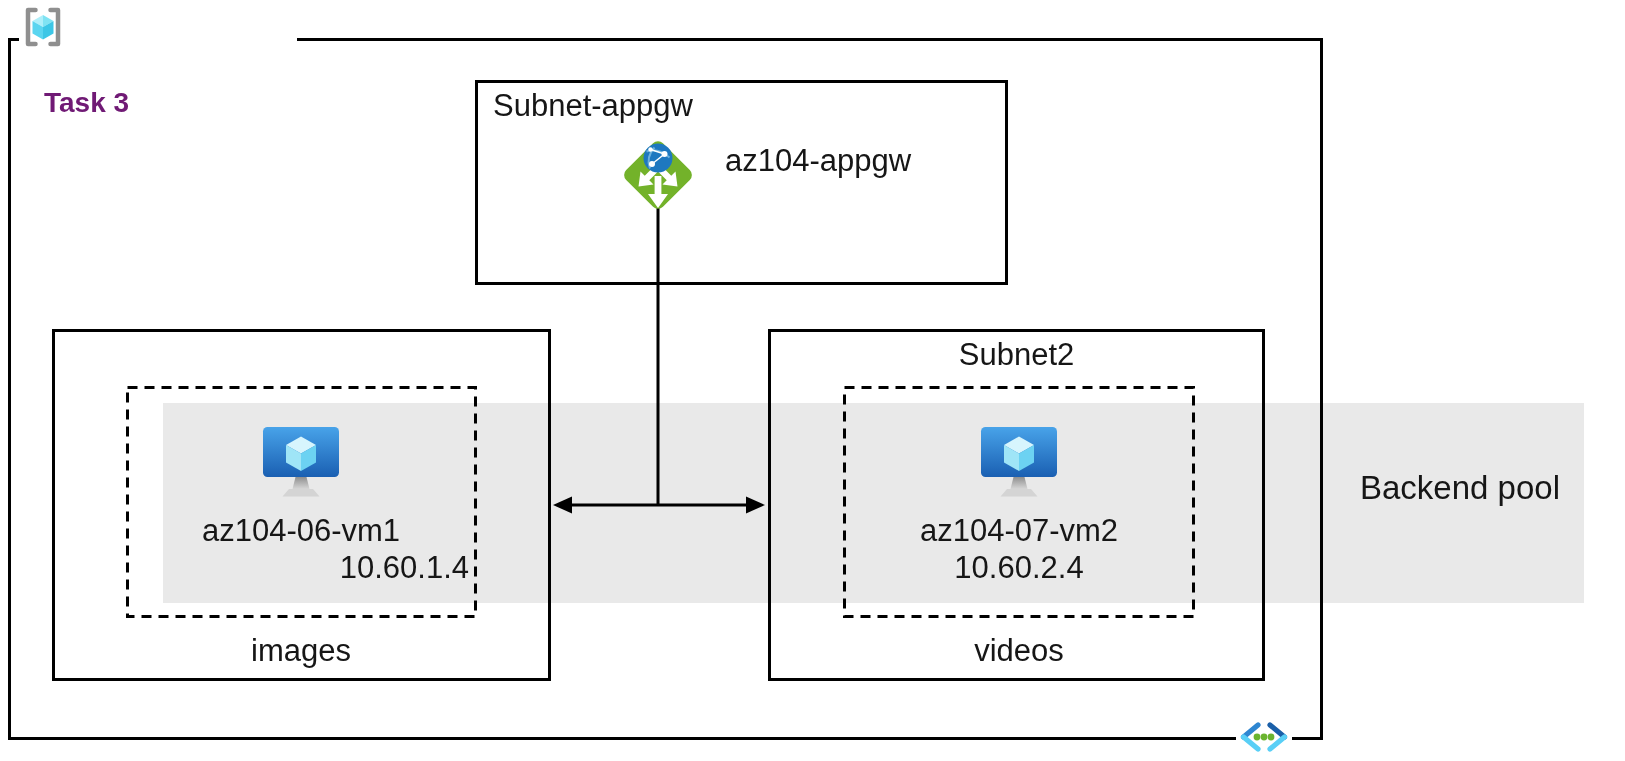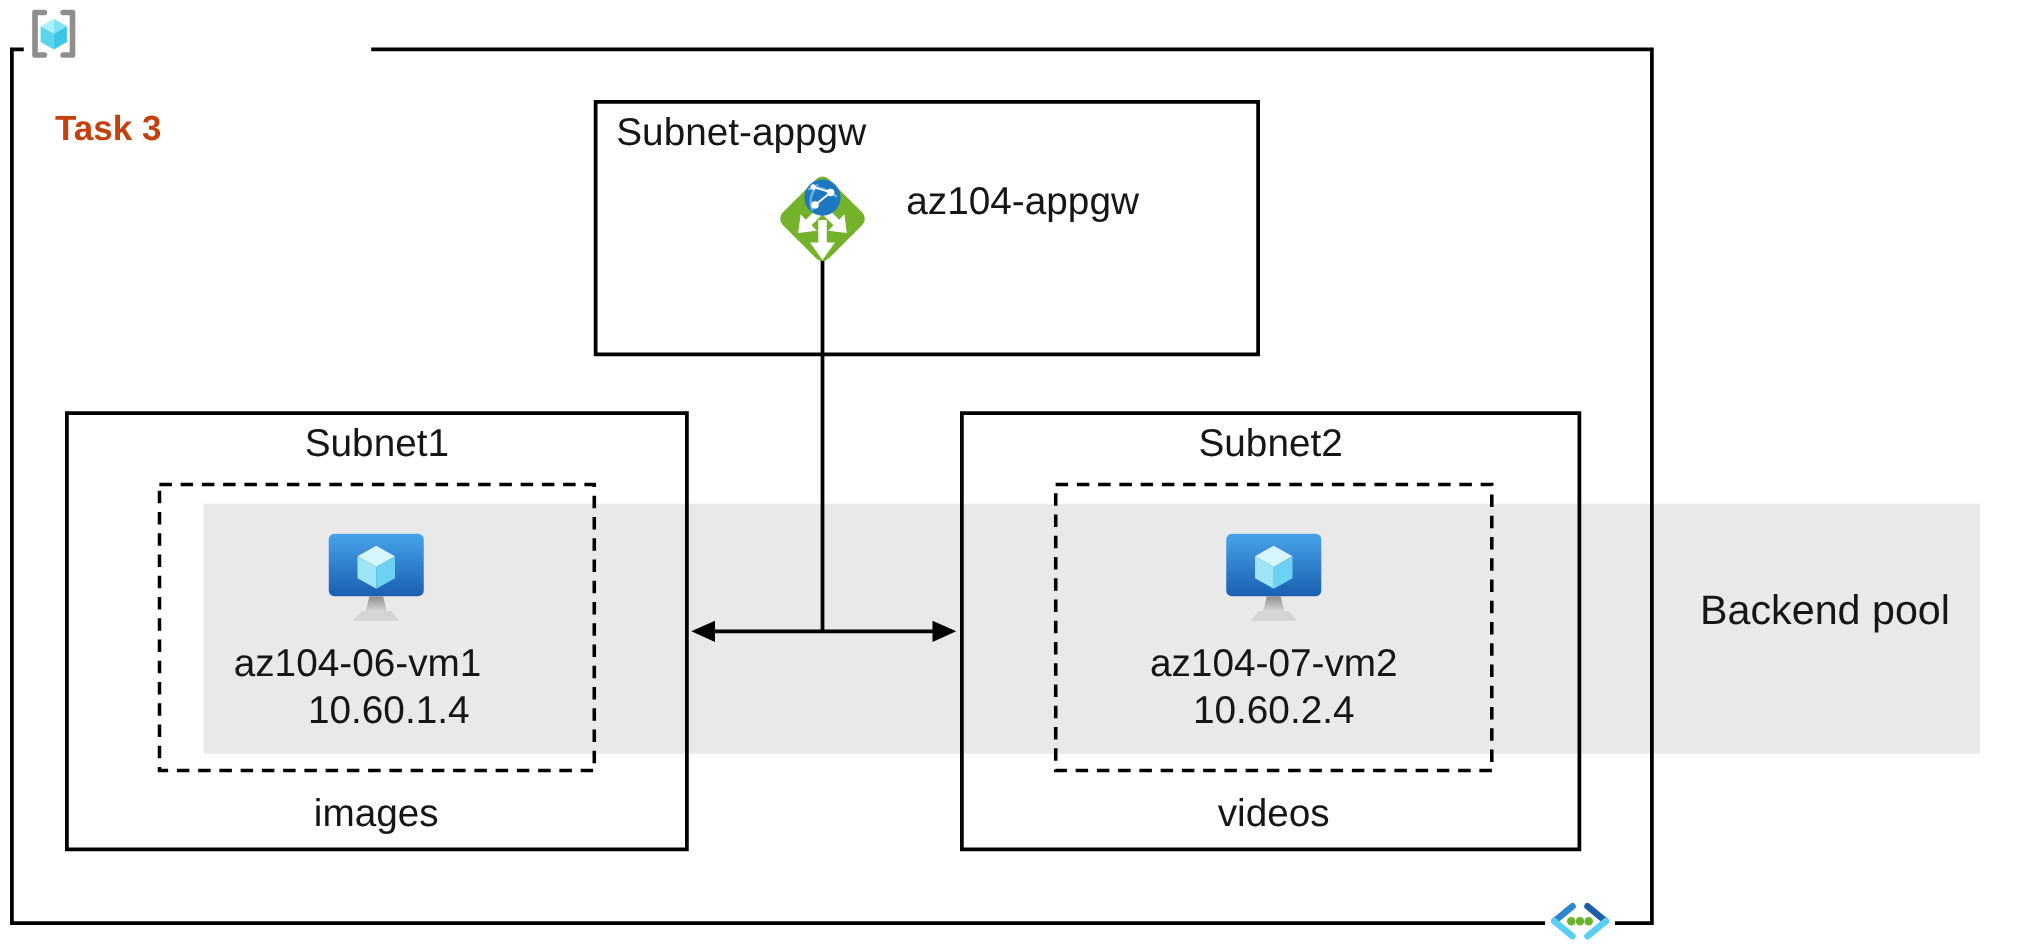--- a/index.html
+++ b/index.html
@@ -5,21 +5,21 @@
   html,body{margin:0;padding:0;background:#ffffff;}
   #canvas{
     position:relative;width:1625px;height:761px;background:#ffffff;overflow:hidden;
     font-family:"Liberation Sans","DejaVu Sans",sans-serif;color:#161616;
   }
   .abs{position:absolute;}
   .box{position:absolute;border:3px solid #000;box-sizing:border-box;}
   .lbl{position:absolute;white-space:nowrap;font-size:31px;line-height:37px;color:#161616;}
   .ctr{text-align:center;}
   #rg-name{font-size:30px;}
-  #task-label{font-size:28px;font-weight:bold;color:#c2410c;}
+  #task-label{font-size:28px;font-weight:bold;color:#701a75;}
   #backend-pool-label{font-size:33px;}
   #backend-band{position:absolute;left:163px;top:403px;width:1421px;height:200px;background:#e9e9e9;}
   #outer-box{left:8px;top:38px;width:1315px;height:702px;}
   #rg-chip{position:absolute;left:19px;top:30px;width:278px;height:17px;background:#ffffff;}
   #appgw-box{left:475px;top:80px;width:533px;height:205px;}
   #subnet1-box{left:52px;top:329px;width:499px;height:352px;}
   #subnet2-box{left:768px;top:329px;width:497px;height:352px;}
   svg{display:block;}
 </style>
 </head>
@@ -68,21 +68,20 @@
     <path d="M34 35.5 q-4.5 -11 4.5 -21" stroke="#6db1dd" fill="none" stroke-width="2"></path>
     <path d="M34.5 16.5 L48.5 21 L36 31" stroke="#fff" stroke-width="1.4" fill="none"></path>
     <circle cx="48.5" cy="21" r="3" fill="#fff"></circle>
     <circle cx="36" cy="31" r="3" fill="#fff"></circle>
     <circle cx="34.5" cy="16.5" r="2.2" fill="#fff"></circle>
   </svg>
 
   <div class="lbl" style="left:703px;top:142px;margin-left:22px;">az104-appgw</div>
 
   <div id="subnet1-box" class="box"></div>
-  <div class="lbl ctr" style="left:52px;top:336px;width:499px;">Subnet1</div>
 
   <svg class="abs" style="left:126px;top:386px;" width="351" height="232" viewBox="0 0 351 232">
     <rect x="1.5" y="1.5" width="348" height="229" fill="none" stroke="#000" stroke-width="3" stroke-dasharray="10 7"></rect>
   </svg>
 
   <svg class="abs" style="left:262px;top:426px;" width="78" height="72" viewBox="0 0 78 72">
     <defs>
       <linearGradient id="vmg1" x1="0" y1="0" x2="0" y2="1">
         <stop offset="0" stop-color="#48a3e9"></stop>
           <stop offset="1" stop-color="#1a5fb2"></stop>
@@ -93,22 +92,22 @@
       </linearGradient>
     </defs>
     <rect x="1" y="1" width="76" height="50" rx="4.5" fill="url(#vmg1)"></rect>
     <polygon points="39,10.5 54,19 39,27.5 24,19" fill="#d7f5fd"></polygon>
     <polygon points="24,19 39,27.5 39,45 24,36.5" fill="#9fe5f7"></polygon>
     <polygon points="54,19 39,27.5 39,45 54,36.5" fill="#6cd2f2"></polygon>
     <polygon points="33.5,51 44.5,51 47.5,63 30.5,63" fill="url(#stg1)"></polygon>
     <polygon points="27,63 51,63 57.5,70.5 20.5,70.5" fill="#d4d4d4"></polygon>
   </svg>
 
-  <div class="lbl ctr" style="left:111px;top:512px;width:350px;">az104-06-vm1</div>
-  <div class="lbl ctr" style="left:136px;top:549px;width:350px;">10.60.1.4</div>
+  <div class="lbl ctr" style="left:126px;top:512px;width:350px;">az104-06-vm1</div>
+  <div class="lbl ctr" style="left:119px;top:549px;width:350px;text-align:right;">10.60.1.4</div>
   <div class="lbl ctr" style="left:126px;top:632px;width:350px;">images</div>
 
   <div id="subnet2-box" class="box"></div>
   <div class="lbl ctr" style="left:768px;top:336px;width:497px;">Subnet2</div>
 
   <svg class="abs" style="left:843px;top:386px;" width="352" height="232" viewBox="0 0 352 232">
     <rect x="1.5" y="1.5" width="349" height="229" fill="none" stroke="#000" stroke-width="3" stroke-dasharray="10 7"></rect>
   </svg>
 
   <svg class="abs" style="left:980px;top:426px;" width="78" height="72" viewBox="0 0 78 72">

